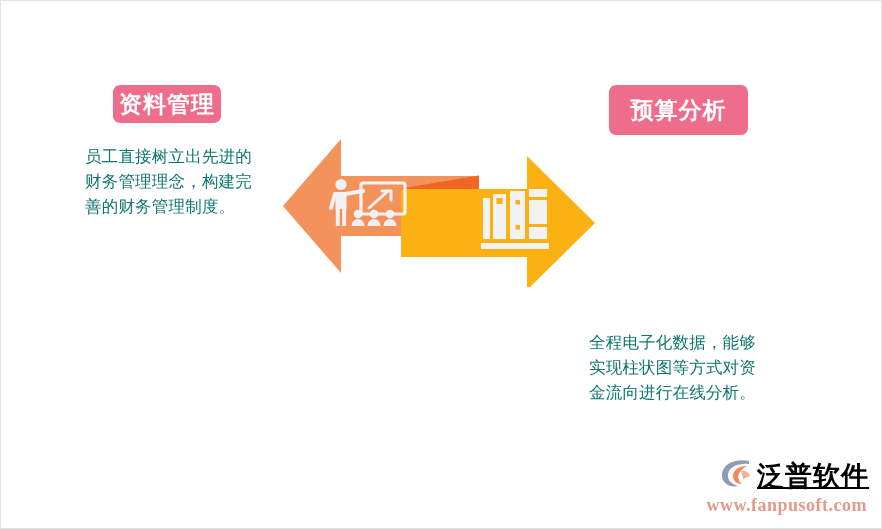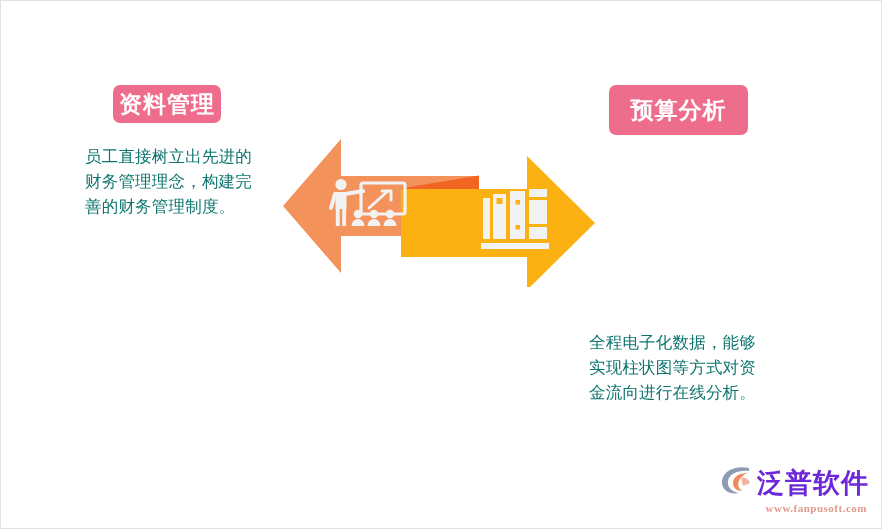--- a/index.html
+++ b/index.html
@@ -79,29 +79,30 @@
   }
   .logo-row {
     display: flex;
     align-items: center;
     gap: 4px;
   }
   .logo-mark { display: block; }
   .logo-name {
     font-size: 27px;
     font-weight: bold;
-    color: #6d28d9;
+    color: #000000;
     letter-spacing: 1px;
     line-height: 1;
+    text-decoration: underline;
   }
   .logo-url {
     margin-top: 3px;
     margin-right: 2px;
     font-family: "Liberation Serif", "DejaVu Serif", serif;
-    font-size: 11px;
+    font-size: 18px;
     font-weight: bold;
     color: #e39a8c;
     letter-spacing: 0.5px;
     line-height: 1;
   }
 </style>
 </head>
 <body>
 
 <div class="canvas">

